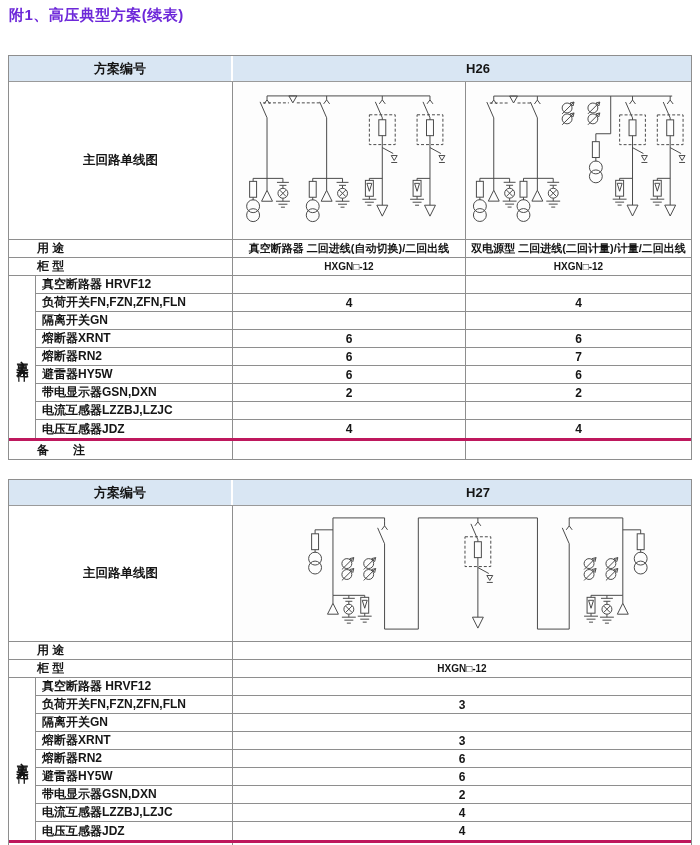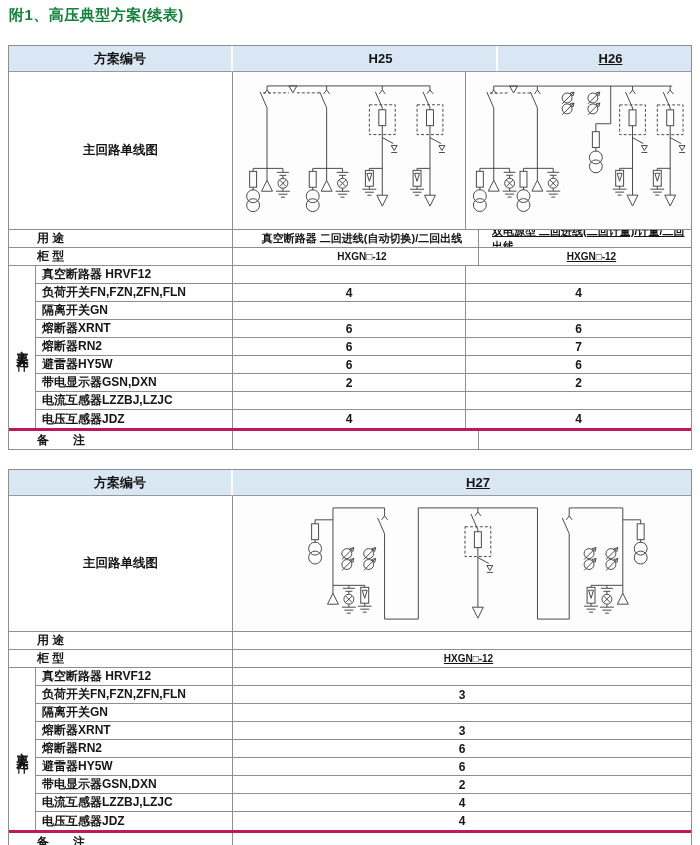--- a/index.html
+++ b/index.html
@@ -1,44 +1,44 @@
 <!DOCTYPE html>
 <html><head>
 <meta charset="utf-8">
 <style>
   * { box-sizing: border-box; margin: 0; padding: 0; }
   html,body { width: 700px; background: #fff; font-family: "Liberation Sans", sans-serif; color: #151515; }
   .page { width: 700px; height: 845px; padding: 6px 8px 0 8px; background: #fff; }
-  .title { color: #15803d; font-size: 15px; font-weight: bold; margin: 0 0 20px 1px; letter-spacing: .5px; }
+  .title { color: #6d28d9; font-size: 15px; font-weight: bold; margin: 0 0 30px 1px; letter-spacing: .5px; }
 
   .tbl { width: 684px; border: 1px solid #8e8e8e; background: #fff; }
   .tbl + .tbl { margin-top: 19px; }
 
   .row { display: flex; border-bottom: 1px solid #8e8e8e; }
   .row.last { border-bottom: none; }
   .c { display: flex; align-items: center; border-right: 1px solid #8e8e8e; overflow: hidden; }
-  .c.end { border-right: none; text-decoration: underline; }
+  .c.end { border-right: none; }
 
   .w-label { width: 224px; }
   .w-v1 { width: 233px; }
   .w-v2 { flex: 1; }
   .w-vfull { flex: 1; }
 
   .hdr { height: 26px; background: #d9e6f3; border-bottom: 1px solid #9a9a9a; gap: 32px; }
   .hdr .c { border-right: 2px solid #fff; justify-content: center; font-weight: bold; font-size: 13px; }
   .hdr .c.end { border-right: none; }
 
   .diag1 { height: 158px; }
   .diag2 { height: 136px; }
   .diag-label { justify-content: center; font-weight: bold; font-size: 12.5px; }
   .dcell { justify-content: center; align-items: flex-start; background: #fdfdfd; }
   svg { display: block; }
   svg line, svg rect, svg circle, svg polygon { stroke: #4a4a4a; stroke-width: 1; fill: none; }
 
-  .trow { height: 18px; font-weight: bold; gap: 13px; }
+  .trow { height: 18px; font-weight: bold; }
   .trow .lab { padding-left: 28px; font-size: 12px; }
   .trow .val { justify-content: center; font-size: 11px; }
   .trow .val.big { font-size: 10px; }
 
   .comp { display: flex; border-bottom: 3px solid #be185d; }
   .strip { width: 27px; border-right: 1px solid #8e8e8e; display: flex; align-items: center; justify-content: center; }
   .strip span { writing-mode: vertical-lr; text-orientation: upright; font-weight: bold; font-size: 12px; letter-spacing: 3px; }
   .comp-rows { flex: 1; }
   .crow { display: flex; height: 18px; border-bottom: 1px solid #8e8e8e; }
   .crow.last { border-bottom: none; }
@@ -51,21 +51,20 @@
 </style>
 </head>
 <body>
 
 <div class="page">
   <div class="title">附1、高压典型方案(续表)</div>
 
   <div class="tbl">
     <div class="row hdr">
       <div class="c w-label">方案编号</div>
-      <div class="c w-v1">H25</div>
       <div class="c w-v2 end">H26</div>
     </div>
 
     <div class="row diag1">
       <div class="c w-label diag-label">主回路单线图</div>
       <div class="c w-v1 dcell">
         <svg id="svg-h25" width="232" height="157" viewBox="0 0 233 158">
             <line x1="34" y1="14" x2="198" y2="14"></line>
             <line x1="34" y1="14" x2="34" y2="18"></line>
             <line x1="31" y1="22" x2="34" y2="18"></line>

